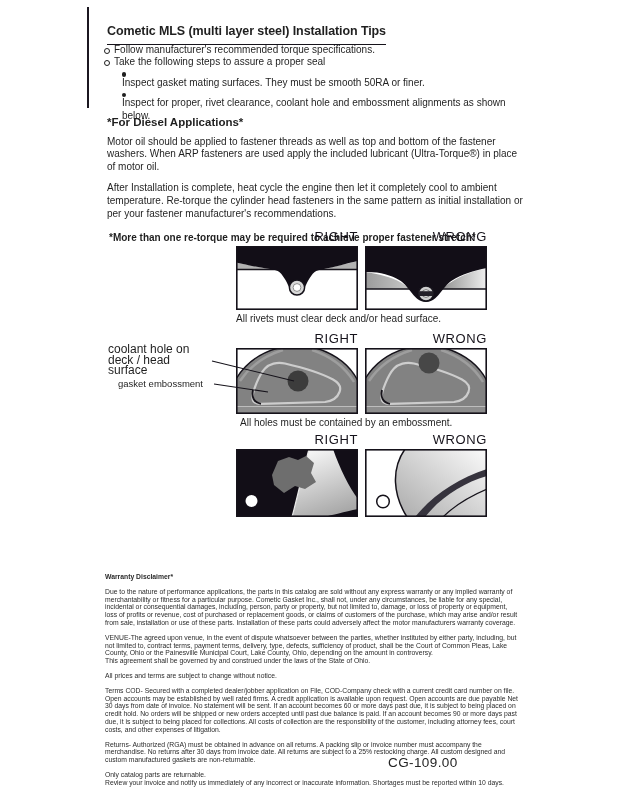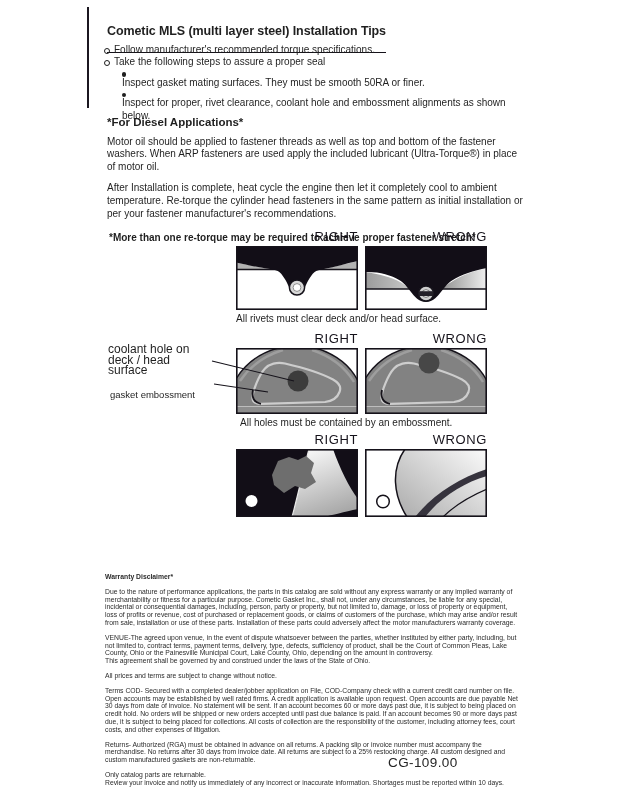--- a/index.html
+++ b/index.html
@@ -3,21 +3,21 @@
 <meta charset="utf-8">
 <style>
   html,body{margin:0;padding:0;background:#ffffff;}
   #page{position:relative;width:618px;height:800px;background:#fff;overflow:hidden;
         font-family:"Liberation Sans","DejaVu Sans",sans-serif;color:#1f1f1f;}
   .abs{position:absolute;}
 
   
   #margin-line{left:87px;top:7px;width:1.5px;height:101px;background:#1b1720;}
   #title{left:107px;top:24px;font-size:12.5px;font-weight:bold;letter-spacing:-0.1px;
-         border-bottom:1.6px solid #15121a;padding-bottom:14px;white-space:nowrap;}
+         border-bottom:1.6px solid #15121a;padding-bottom:6px;white-space:nowrap;}
 
   
   #tips{left:104px;top:44px;width:430px;font-size:10px;line-height:12.4px;}
   .b-row{display:flex;align-items:flex-start;}
   .b-open{width:4px;height:4px;border:1px solid #1f1f1f;border-radius:50%;flex:0 0 auto;
           margin:3.6px 4px 0 0;}
   .b-fill{width:4.4px;height:4.4px;background:#1f1f1f;border-radius:50%;flex:0 0 auto;
           margin:3.6px 4px 0 0;}
   .b-sub{margin-left:18px;flex-direction:column;}
 
@@ -32,21 +32,21 @@
   .dg-labels{display:flex;width:251px;font-size:13px;letter-spacing:0.6px;color:#15121a;}
   .dg-labels span{width:122px;text-align:right;}
   .dg-labels span:last-child{margin-left:7px;}
   .panels{display:flex;margin-top:2px;}
   .panels svg{display:block;}
   .panels svg:last-child{margin-left:7px;}
   .caption{font-size:10px;line-height:11.5px;color:#1f1f1f;margin-top:3px;}
 
   
   #callout-coolant{left:108px;top:344px;width:87px;text-align:left;font-size:12px;line-height:10.6px;}
-  #callout-emboss{left:110px;top:378px;width:101px;text-align:left;font-size:9.5px;margin-top:11px;}
+  #callout-emboss{left:110px;top:378px;width:101px;text-align:center;font-size:9.5px;}
   #leader-svg{left:208px;top:355px;}
 
   
   #fine{left:105px;top:573px;width:413px;font-size:6.8px;line-height:7.8px;color:#2b2b2b;}
   #fine .fp-head{font-weight:bold;margin-bottom:7px;}
   #fine p{margin:0 0 7px 0;}
   #fine p.tight{margin:0;}
 
   #footer-code{left:388px;top:755px;font-size:13.5px;letter-spacing:0.4px;color:#242424;}
 </style>

